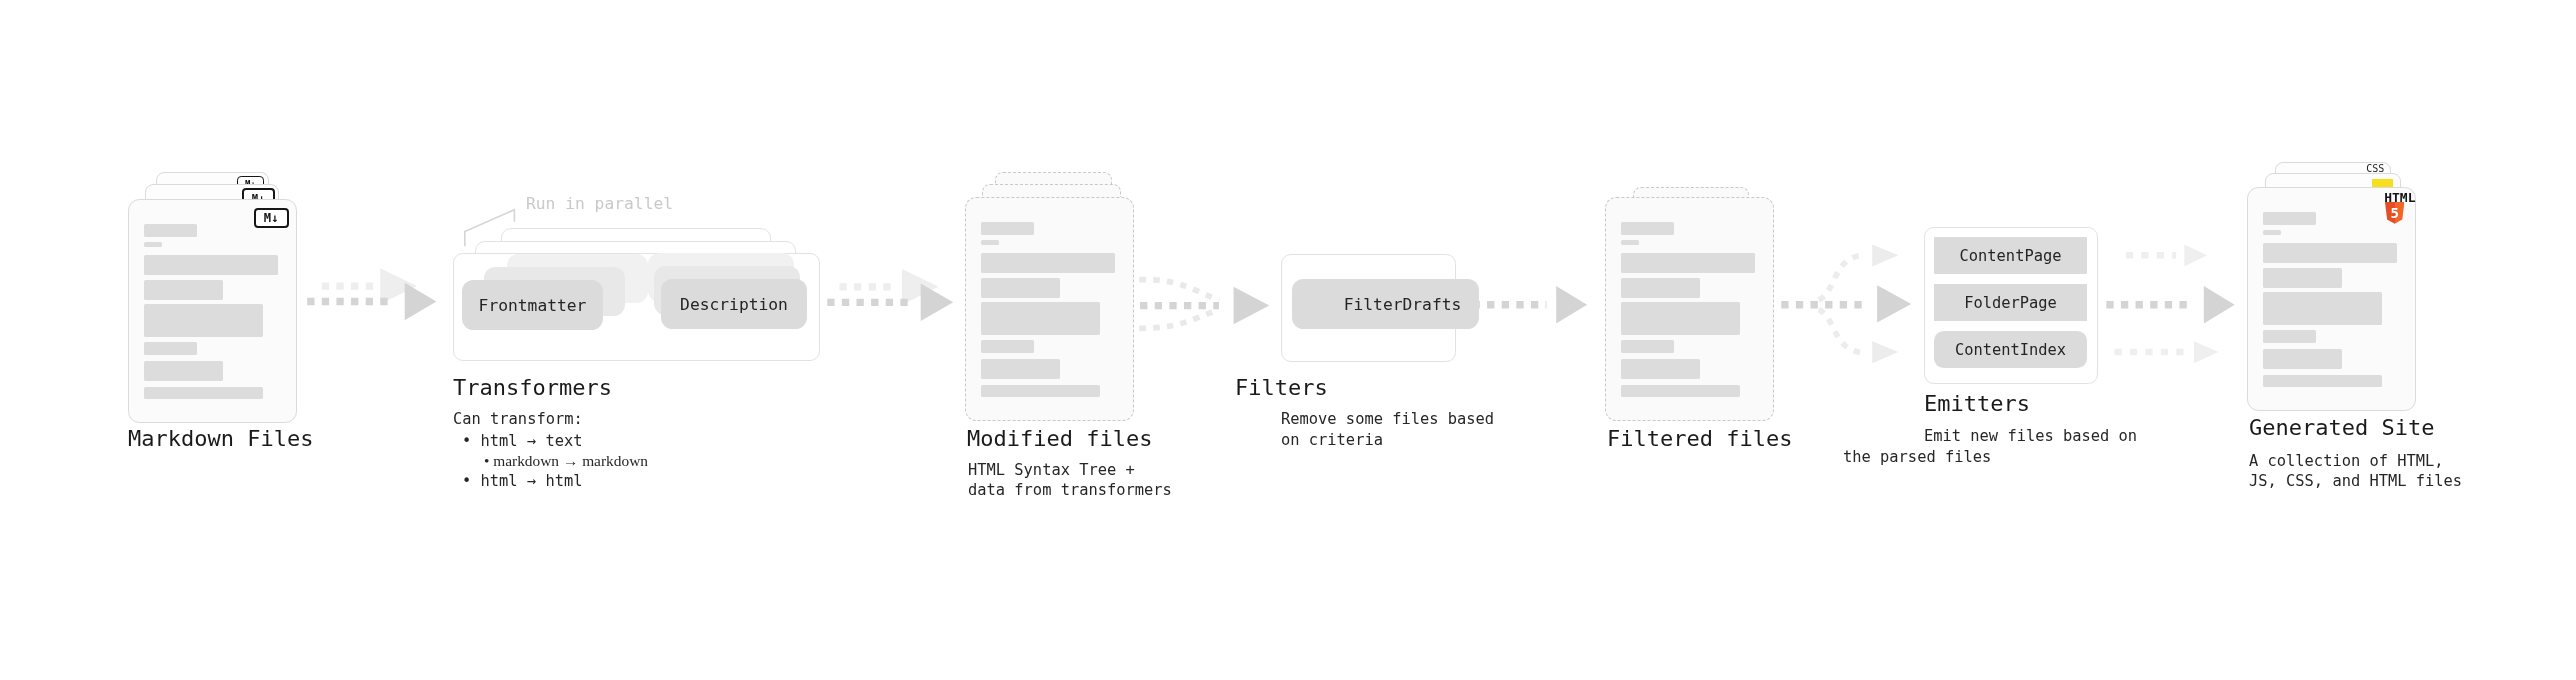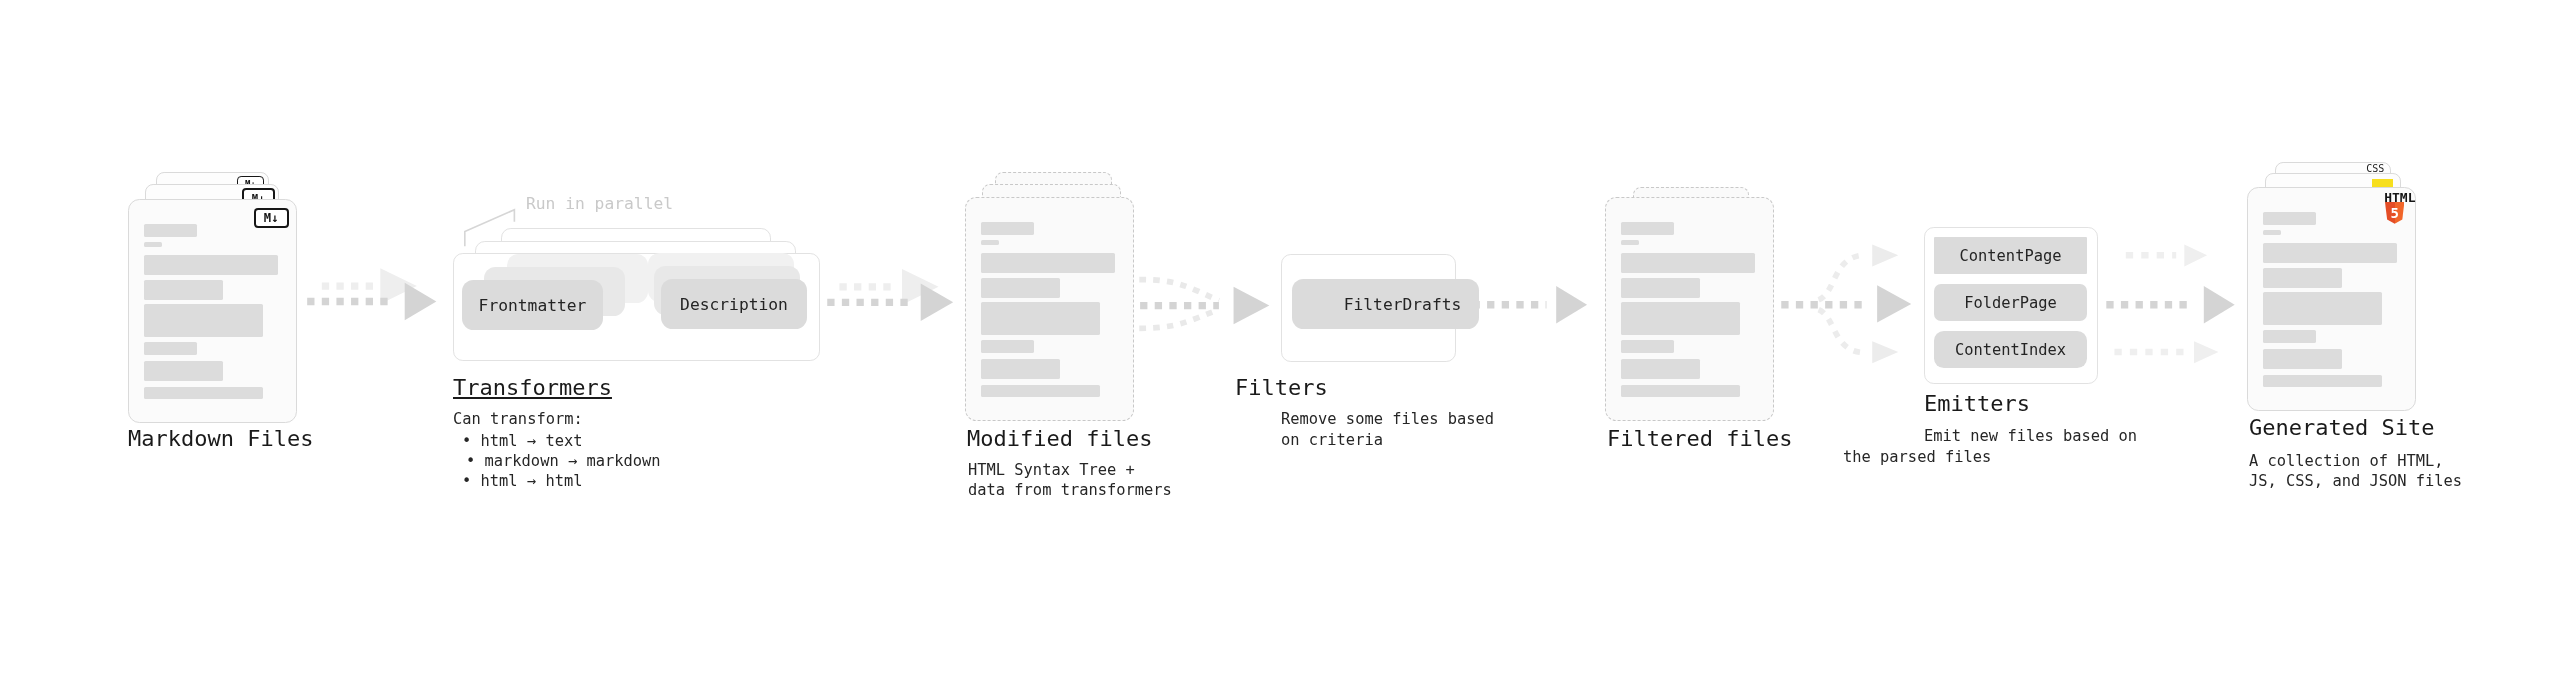--- a/index.html
+++ b/index.html
@@ -140,24 +140,24 @@
     <div class="box" style="left:453px;top:253px;width:365px;height:106px;"></div>
 
     <div class="pill l3" style="left:507px;top:254px;width:141px;height:49px;"></div>
     <div class="pill l2" style="left:484px;top:267px;width:141px;height:49px;"></div>
     <div class="pill" style="left:462px;top:280px;width:141px;height:50px;">Frontmatter</div>
 
     <div class="pill l3" style="left:648px;top:253px;width:146px;height:49px;"></div>
     <div class="pill l2" style="left:654px;top:266px;width:146px;height:49px;"></div>
     <div class="pill" style="left:661px;top:279px;width:146px;height:50px;">Description</div>
 
-    <div class="title" style="left:453px;top:375px;text-decoration:underline;">Transformers</div>
+    <div class="title" style="left:453px;top:375px;">Transformers</div>
     <div class="body" style="left:453px;top:410px;">Can transform:</div>
     <div class="body" style="left:462px;top:432px;">• html → text</div>
-    <div class="body" style="left:466px;top:452px;">• markdown → markdown</div>
+    <div class="body" style="left:484px;top:452px;font-family:Liberation Serif, serif;">• markdown → markdown</div>
     <div class="body" style="left:462px;top:472px;">• html → html</div>
   </div>
 
   <div>
     <div class="card dashedc ghost" style="left:995px;top:172px;width:115px;height:46px;border-radius:8.1px;"></div>
     <div class="card dashedc ghost ghost2" style="left:982px;top:184px;width:137px;height:46px;border-radius:8.1px;"></div>
     <div class="card dashedc" style="left:965px;top:197px;width:167px;height:222px;">
       <div class="bar b1"></div>
       <div class="bar b2"></div>
       <div class="bar b3"></div>
@@ -191,21 +191,21 @@
       <div class="bar b6"></div>
       <div class="bar b7"></div>
       <div class="bar b8"></div>
     </div>
     <div class="title" style="left:1607px;top:426px;">Filtered files</div>
   </div>
 
   <div>
     <div class="box" style="left:1924px;top:227px;width:172px;height:155px;"></div>
     <div class="pill" style="left:1934px;top:237px;width:153px;height:37px;border-radius:1px;font-size:15.4px;">ContentPage</div>
-    <div class="pill" style="left:1934px;top:284px;width:153px;height:37px;border-radius:7px;font-size:15.4px;">FolderPage</div>
+    <div class="pill" style="left:1934px;top:284px;width:153px;height:37px;border-radius:0;font-size:15.4px;">FolderPage</div>
     <div class="pill" style="left:1934px;top:331px;width:153px;height:37px;border-radius:9.8px;font-size:15.4px;">ContentIndex</div>
     <div class="title" style="left:1924px;top:391px;">Emitters</div>
     <div class="body" style="left:1924px;top:427px;">Emit new files based on</div>
     <div class="body" style="left:1843px;top:448px;">the parsed files</div>
   </div>
 
   <div>
     <div class="card ghost" style="left:2275px;top:162px;width:114px;height:49px;border-radius:8.1px;">
       <div class="cssbadge" style="right:4.9px;top:1.6px;">
         <span>CSS</span>
@@ -226,17 +226,17 @@
       <div class="bar b2"></div>
       <div class="bar b3"></div>
       <div class="bar b4"></div>
       <div class="bar b5"></div>
       <div class="bar b6"></div>
       <div class="bar b7"></div>
       <div class="bar b8"></div>
     </div>
     <div class="title" style="left:2249px;top:415px;">Generated Site</div>
     <div class="body" style="left:2249px;top:452px;">A collection of HTML,</div>
-    <div class="body" style="left:2249px;top:472px;">JS, CSS, and JSON files</div>
+    <div class="body" style="left:2249px;top:472px;">JS, CSS, and HTML files</div>
   </div>
 
 </div>
 
 
 </body></html>

